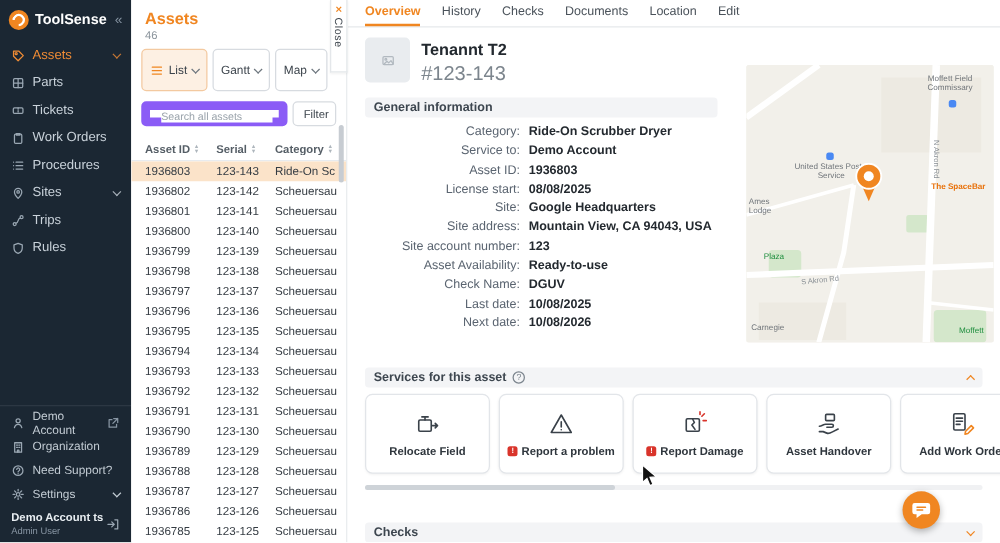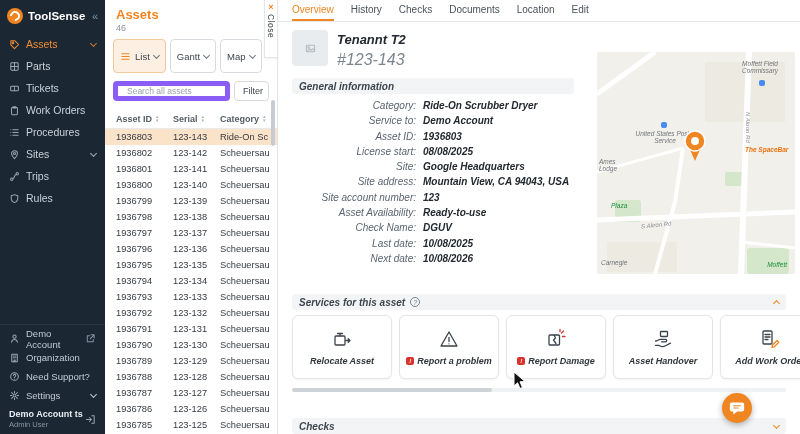--- a/index.html
+++ b/index.html
@@ -38,21 +38,21 @@
   
   .list-panel { position:absolute; left:105px; top:0; bottom:0; width:173px; background:#fff; border-right:1px solid #e4e7ea; overflow:hidden; }
   .lp-title { color:#F08621; font-weight:bold; font-size:13px; padding:7px 0 0 11px; }
   .lp-count { font-size:9px; color:#8b949c; padding:1px 0 0 11px; }
   .view-row { display:flex; gap:4px; padding:6px 8px 0; }
   .btn { height:20px; border:1px solid #d7dbe0; border-radius:4px; font-size:9.5px; display:inline-flex; align-items:center; gap:4px; padding:16px 6px; background:#fff; color:#3c444c; cursor:pointer; white-space:nowrap; }
   .btn .icn { color:#F08621; display:inline-flex; }
   .btn .chev { color:#6d767e; }
   .btn.active-view { background:#fdf0e3; border-color:#f3c9a0; }
   .search-row { display:flex; gap:4px; padding:8px 8px 0; }
-  .search-box { flex:1; height:20px; border:5px solid #8b5cf6; border-radius:4px; display:flex; align-items:center; gap:4px; padding:0 5px; min-width:0; }
+  .search-box { flex:1; height:20px; border:7px solid #8b5cf6; border-radius:4px; display:flex; align-items:flex-start; gap:4px; padding:0 5px; min-width:0; }
   .search-box .icn { color:#9aa3ab; display:inline-flex; flex:none; }
   .search-box input { border:none; outline:none; font-size:8.5px; color:#3c444c; width:100%; font-family:"Liberation Sans",sans-serif; }
   .search-box input::placeholder { color:#9aa3ab; }
   .filter-btn { height:20px; border:1px solid #d7dbe0; border-radius:4px; padding:0 5px; display:flex; gap:3px; align-items:center; font-size:9px; color:#3c444c; cursor:pointer; flex:none; }
   .filter-btn .icn { color:#6d767e; display:inline-flex; }
   .table-head { display:flex; align-items:center; padding:6px 0 4px 11px; font-size:9px; font-weight:bold; color:#555e66; border-bottom:1px solid #e8ebee; margin-top:7px; }
   .table-head .hcell { display:flex; align-items:center; cursor:pointer; }
   .hcell.c0 { width:57px; } .hcell.c1 { width:47px; } .hcell.c2 { flex:1; overflow:hidden; white-space:nowrap; }
   .asset-rows { overflow:hidden; }
   .arow { display:flex; align-items:center; height:16px; padding-left:11px; font-size:9.3px; color:#343b42; cursor:pointer; white-space:nowrap; }
@@ -62,22 +62,22 @@
 
   
   .close-strip { position:absolute; left:264px; top:0; width:14px; height:58px; background:#fff; border:1px solid #e4e7ea; border-top:none; display:flex; flex-direction:column; align-items:center; padding-top:2px; gap:2px; z-index:6; cursor:pointer; box-shadow:0 1px 2px rgba(0,0,0,.06); }
   .close-x { color:#F08621; font-size:9px; font-weight:bold; line-height:10px; }
   .close-label { writing-mode:vertical-rl; font-size:8.5px; color:#3c444c; letter-spacing:.5px; }
 
   
   .detail { position:absolute; left:278px; right:0; top:0; bottom:0; background:#fff; overflow:hidden; }
   .tabs { display:flex; gap:17px; padding:0 14px; border-bottom:1px solid #e6e9ec; height:22px; align-items:stretch; }
   .tab { font-size:10px; color:#4a525a; display:flex; align-items:center; border-bottom:2px solid transparent; cursor:pointer; }
-  .tab.active { color:#F08621; border-color:#F08621; font-weight:normal; }
-  .detail-body { position:relative; padding:8px 14px 0; height:412px;font-style:italic; }
+  .tab.active { color:#F08621; border-color:#F08621; font-weight:bold; }
+  .detail-body { position:relative; padding:8px 14px 0; height:412px; }
   .asset-head { display:flex; gap:9px; align-items:flex-start; }
   .avatar { width:36px; height:36px; background:#e9ecef; border-radius:4px; display:flex; align-items:center; justify-content:center; color:#b2b9c0; flex:none; }
   .asset-title { font-size:13px; font-weight:bold; color:#23292f; margin-top:2px; }
   .asset-sub { font-size:16px; color:#7c858d; margin-top:4px; }
 
   .section-bar { background:#f3f4f6; border-radius:3px; padding:2.5px 7px; font-size:10px; font-weight:bold; color:#3d464f; display:flex; align-items:center; gap:5px; }
   .gi-bar { margin:9px 212px 6px 0; }
   .full-bar { margin:26px 0 0 0; }
   .help { width:10px; height:10px; border:1px solid #7b848d; border-radius:50%; font-size:7px; font-weight:normal; color:#7b848d; display:inline-flex; align-items:center; justify-content:center; }
   .bar-chev { margin-left:auto; }
@@ -553,21 +553,21 @@
       <div class="cards" id="service-cards">
           <div class="card">
             <span class="icn">
               <svg viewBox="0 0 22 22" width="22" height="22" fill="none" stroke="currentColor" stroke-width="1.3" stroke-linecap="round" stroke-linejoin="round">
                 <rect x="4" y="8" width="10" height="9" rx="1"></rect>
                 <path d="M9 8V5.5M6.5 5.5h5"></path>
                 <path d="M15 12.5h4m0 0l-1.8-1.8M19 12.5l-1.8 1.8"></path>
               </svg>
             </span>
             <span class="card-label">
-              <span>Relocate Asset</span>
+              <span>Relocate Field</span>
             </span>
           </div>
           <div class="card">
             <span class="icn">
               <svg viewBox="0 0 22 22" width="22" height="22" fill="none" stroke="currentColor" stroke-width="1.3" stroke-linecap="round" stroke-linejoin="round">
                 <path d="M11 4l8 14H3z"></path>
                 <path d="M11 9.5v4M11 15.8h.01"></path>
               </svg>
             </span>
             <span class="card-label">

